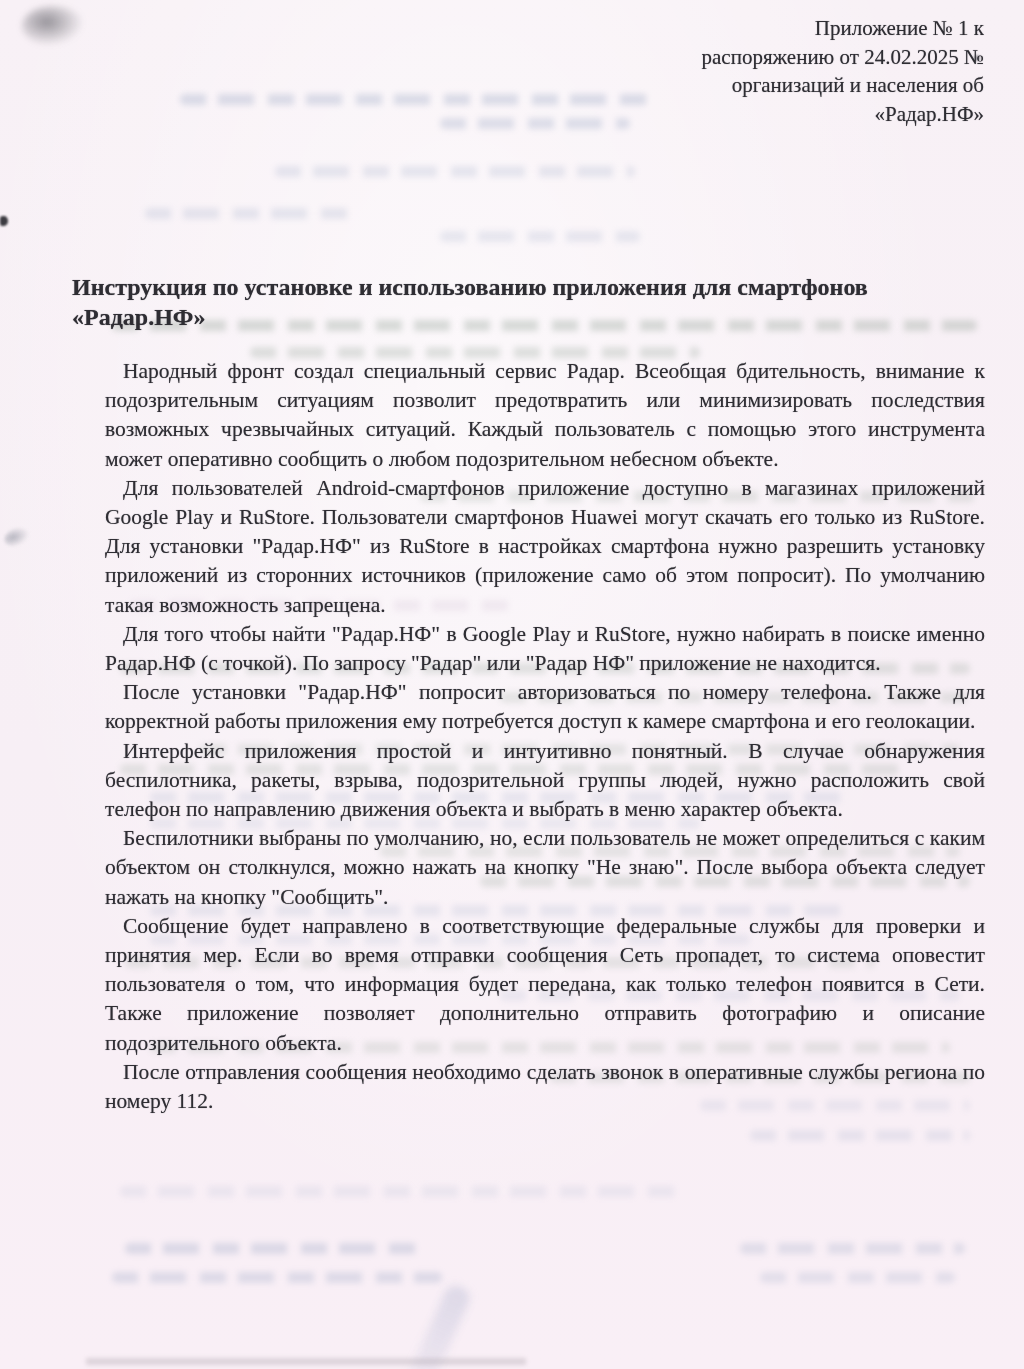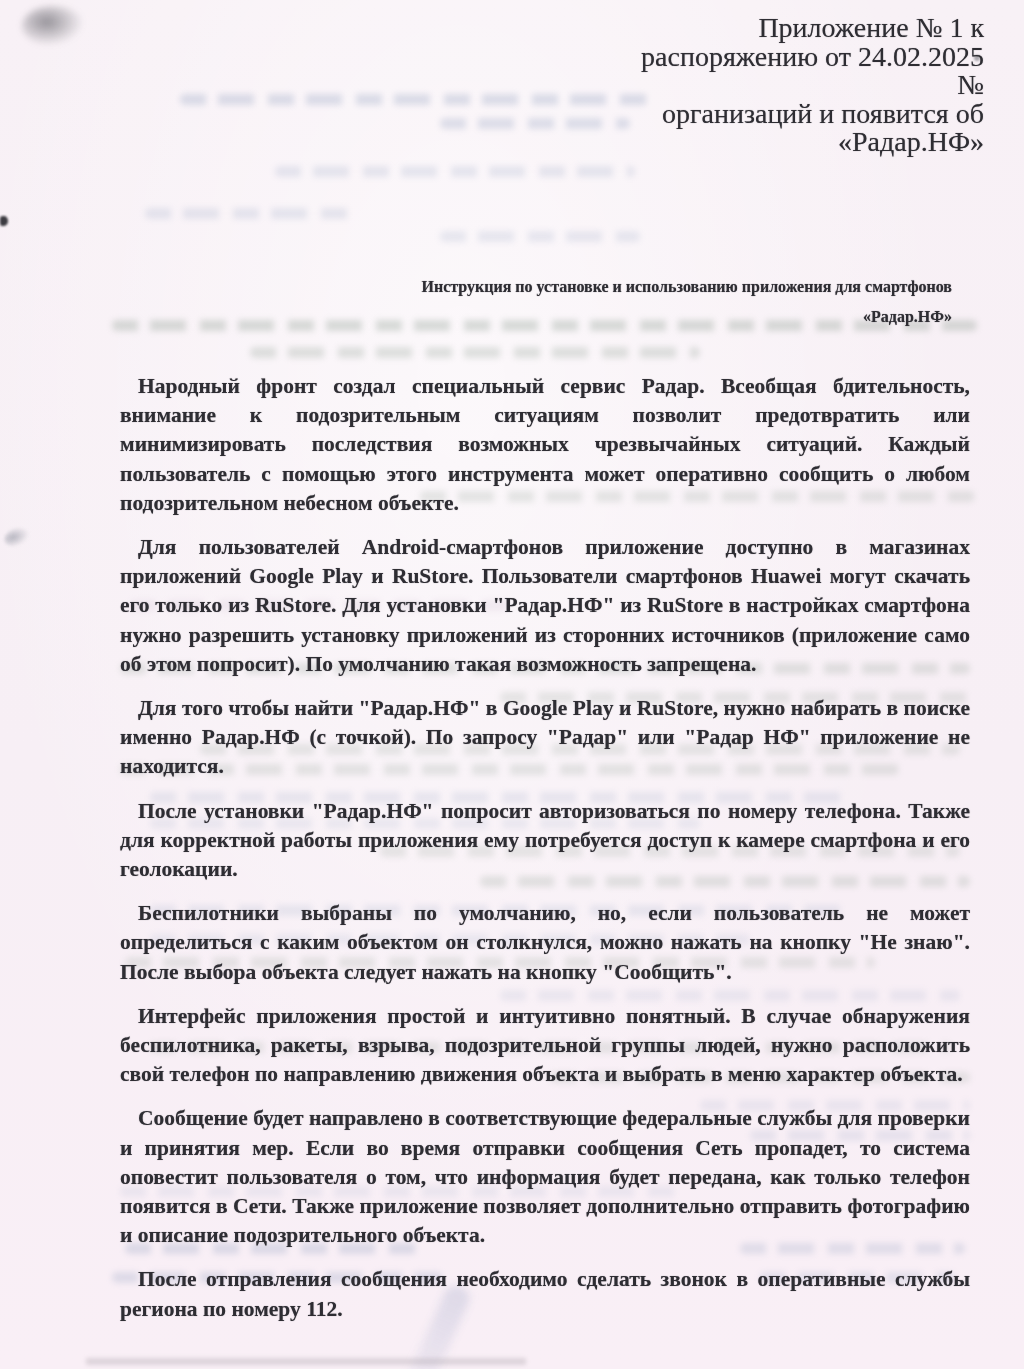--- a/index.html
+++ b/index.html
@@ -11,36 +11,36 @@
       linear-gradient(180deg, #f8f1f6 0%, #f7eff5 55%, #f9eff6 100%);
     font-family: "Liberation Serif", "DejaVu Serif", serif;
     color: #2e2d33;
   }
   .page { position: absolute; inset: 0; }
 
   
   .appendix-header {
     position: absolute; top: 14px; right: 40px; width: 360px;
     text-align: right;
-    font-size: 28px; line-height: 28.5px;
+    font-size: 21px; line-height: 28.5px;
     text-shadow: 0 0 1px rgba(46,45,51,0.55);
   }
   .doc-title {
     position: absolute; top: 272px; left: 72px; right: 72px;
-    text-align: right; font-weight: bold;
-    font-size: 16px; line-height: 30px;
+    text-align: left; font-weight: bold;
+    font-size: 24px; line-height: 30px;
     text-shadow: 0 0 1px rgba(30,30,36,0.6);
   }
   .doc-body {
     position: absolute; top: 357px; left: 105px; width: 880px;
     font-size: 21.5px; line-height: 29.2px;
     text-align: justify;
     text-shadow: 0 0 1px rgba(46,45,51,0.5);
   }
-  .doc-body p { margin: 15px; text-indent: 18px; font-weight: bold; }
+  .doc-body p { margin: 0; text-indent: 18px; }
 
   
   .bleed {
     position: absolute; height: 11px; border-radius: 5px;
     filter: blur(3px); pointer-events: none;
     background: repeating-linear-gradient(90deg,
       currentColor 0 26px, transparent 26px 38px,
       currentColor 38px 74px, transparent 74px 88px);
   }
   .bleed-blue  { color: #97a4c2; }
@@ -118,33 +118,33 @@
   <div class="bleed bleed-blue" style="left:125px; top:1243px; width:295px; opacity:.30"></div>
   <div class="bleed bleed-blue" style="left:740px; top:1243px; width:225px; opacity:.25"></div>
   <div class="bleed bleed-blue" style="left:112px; top:1272px; width:330px; opacity:.28"></div>
   <div class="bleed bleed-blue" style="left:760px; top:1272px; width:195px; opacity:.22"></div>
   <div class="diag-blob"></div>
   <div class="bottom-streak"></div>
 
   <div class="appendix-header">
     <div>Приложение № 1 к</div>
     <div>распоряжению от 24.02.2025 №</div>
-    <div>организаций и появится об</div>
+    <div>организаций и населения об</div>
     <div>«Радар.НФ»</div>
   </div>
 
   <div class="doc-title">
     <div>Инструкция по установке и использованию приложения для смартфонов</div>
     <div>«Радар.НФ»</div>
   </div>
 
   <div class="doc-body">
     <p>Народный фронт создал специальный сервис Радар. Всеобщая бдительность, внимание к подозрительным ситуациям позволит предотвратить или минимизировать последствия возможных чрезвычайных ситуаций. Каждый пользователь с помощью этого инструмента может оперативно сообщить о любом подозрительном небесном объекте.</p>
     <p>Для пользователей Android-смартфонов приложение доступно в магазинах приложений Google Play и RuStore. Пользователи смартфонов Huawei могут скачать его только из RuStore. Для установки "Радар.НФ" из RuStore в настройках смартфона нужно разрешить установку приложений из сторонних источников (приложение само об этом попросит). По умолчанию такая возможность запрещена.</p>
     <p>Для того чтобы найти "Радар.НФ" в Google Play и RuStore, нужно набирать в поиске именно Радар.НФ (с точкой). По запросу "Радар" или "Радар НФ" приложение не находится.</p>
     <p>После установки "Радар.НФ" попросит авторизоваться по номеру телефона. Также для корректной работы приложения ему потребуется доступ к камере смартфона и его геолокации.</p>
+    <p>Интерфейс приложения простой и интуитивно понятный. В случае обнаружения беспилотника, ракеты, взрыва, подозрительной группы людей, нужно расположить свой телефон по направлению движения объекта и выбрать в меню характер объекта.</p>
     <p>Беспилотники выбраны по умолчанию, но, если пользователь не может определиться с каким объектом он столкнулся, можно нажать на кнопку "Не знаю". После выбора объекта следует нажать на кнопку "Сообщить".</p>
-    <p>Интерфейс приложения простой и интуитивно понятный. В случае обнаружения беспилотника, ракеты, взрыва, подозрительной группы людей, нужно расположить свой телефон по направлению движения объекта и выбрать в меню характер объекта.</p>
     <p>Сообщение будет направлено в соответствующие федеральные службы для проверки и принятия мер. Если во время отправки сообщения Сеть пропадет, то система оповестит пользователя о том, что информация будет передана, как только телефон появится в Сети. Также приложение позволяет дополнительно отправить фотографию и описание подозрительного объекта.</p>
     <p>После отправления сообщения необходимо сделать звонок в оперативные службы региона по номеру 112.</p>
   </div>
 
 </div>
 
 </body></html>

